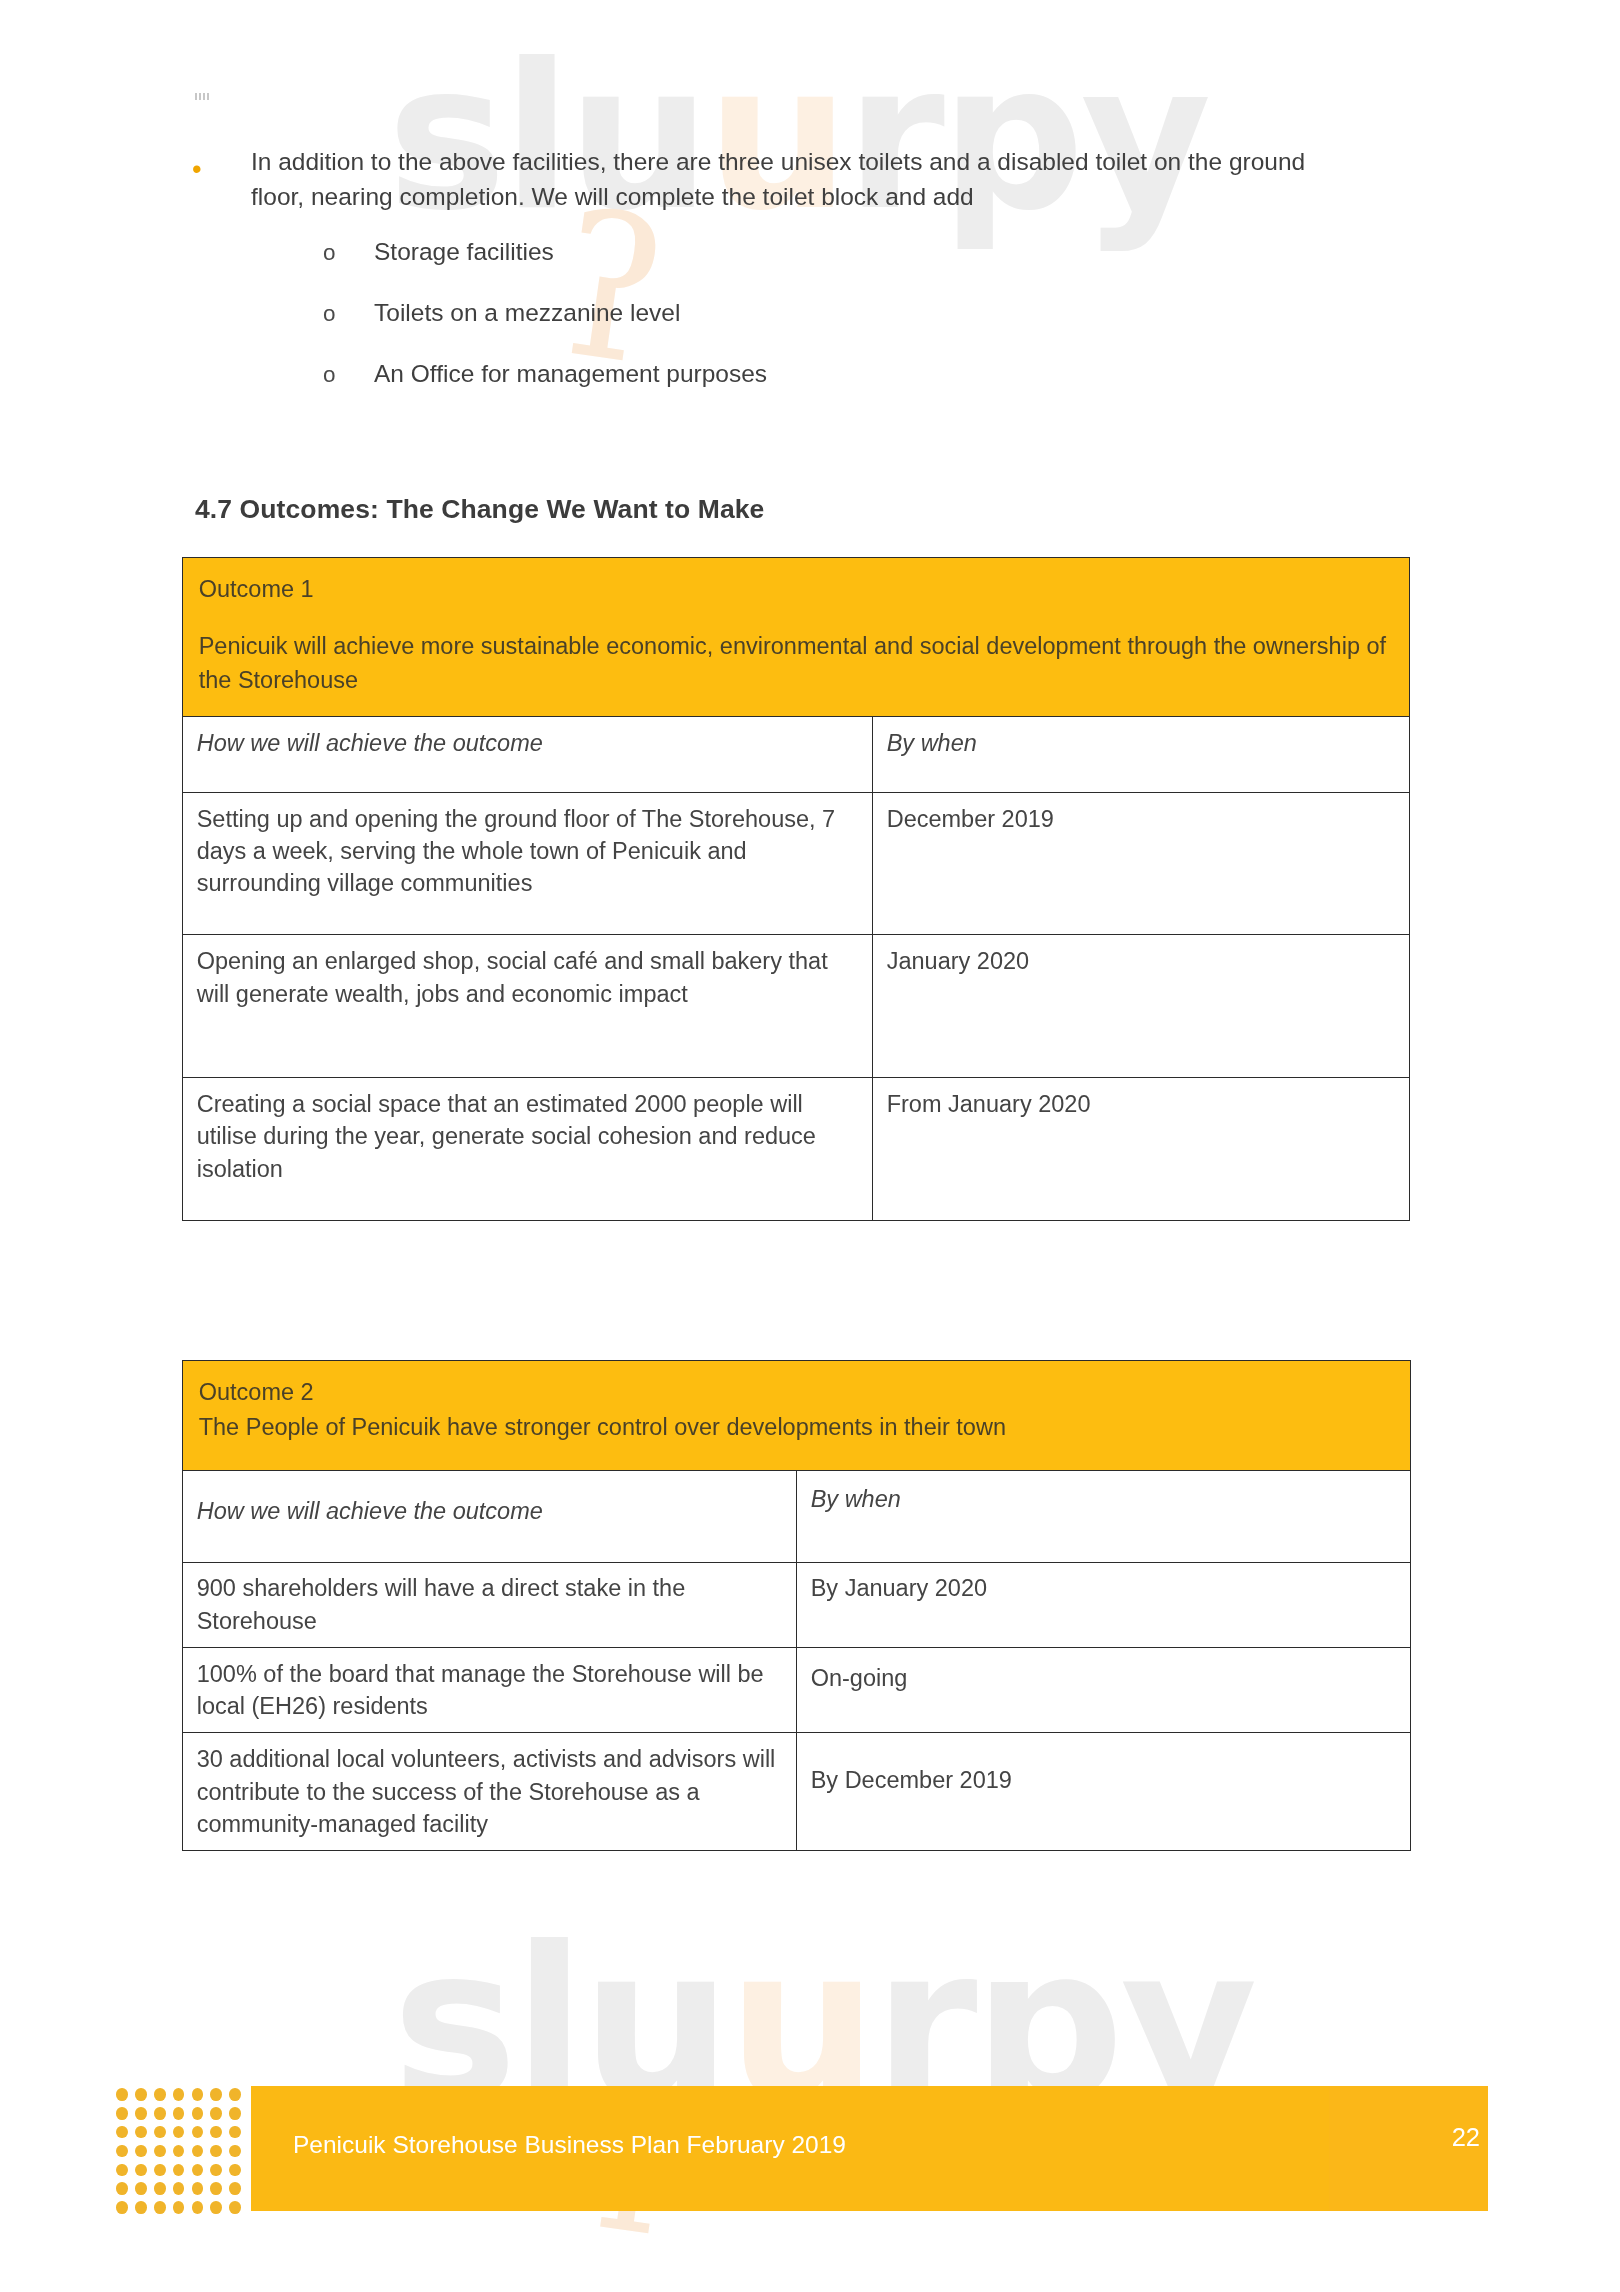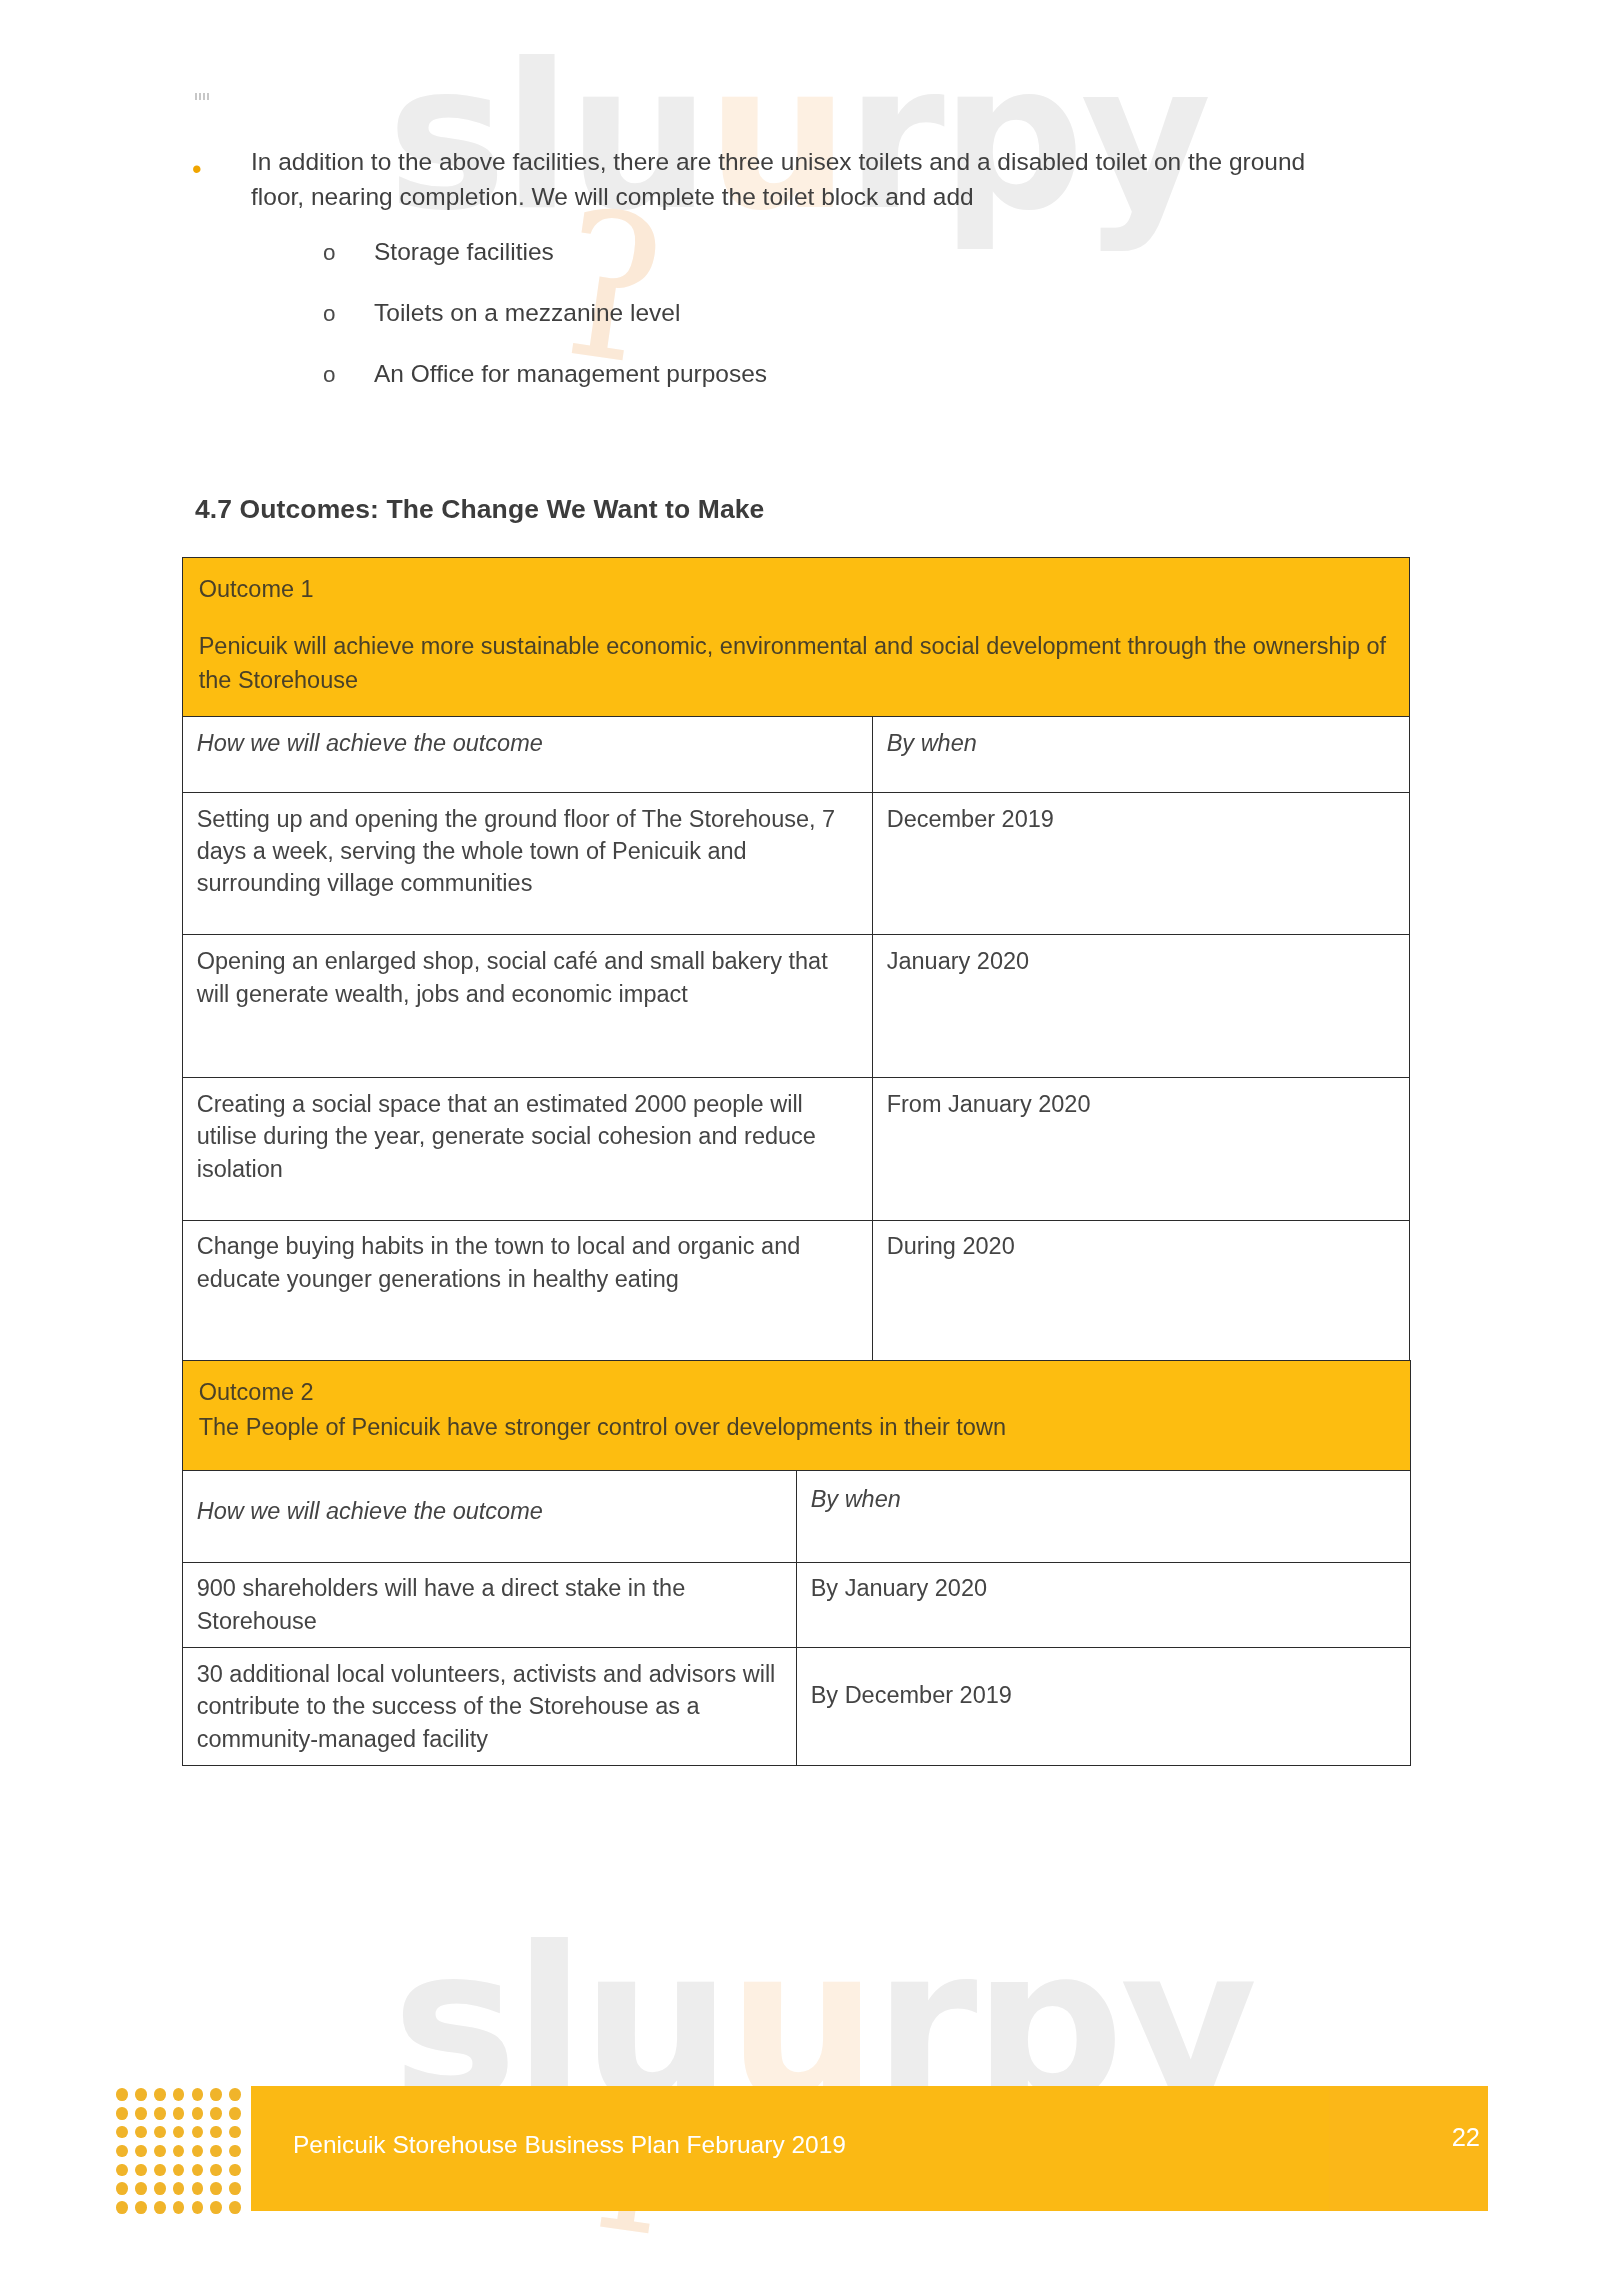--- a/index.html
+++ b/index.html
@@ -255,24 +255,20 @@
           <td>December 2019</td>
         </tr>
         <tr>
           <td style="height:122px">Opening an enlarged shop, social café and small bakery that will generate wealth, jobs and economic impact</td>
           <td>January 2020</td>
         </tr>
         <tr>
           <td style="height:122px">Creating a social space that an estimated 2000 people will utilise during the year, generate social cohesion and reduce isolation</td>
           <td>From January 2020</td>
         </tr>
-        <tr>
-          <td style="height:122px">Change buying habits in the town to local and organic and educate younger generations in healthy eating</td>
-          <td>During 2020</td>
-        </tr>
       </tbody>
     </table>
 
     <table class="otable" id="table2">
       <colgroup>
           <col style="width:614px">
           <col style="width:614px">
         </colgroup>
       <tbody>
         <tr>
@@ -283,20 +279,24 @@
         </tr>
         <tr>
           <td class="colhead" style="height:57px;padding-top:23.5px">How we will achieve the outcome</td>
           <td class="colhead" style="padding-top:11.8px">By when</td>
         </tr>
         <tr>
           <td style="height:61px">900 shareholders will have a direct stake in the Storehouse</td>
           <td>By January 2020</td>
         </tr>
         <tr>
+          <td style="height:61px">100% of the board that manage the Storehouse will be local (EH26) residents</td>
+          <td style="padding-top:13.7px">On-going</td>
+        </tr>
+        <tr>
           <td style="height:94px">30 additional local volunteers, activists and advisors will contribute to the success of the Storehouse as a community-managed facility</td>
           <td style="padding-top:31px">By December 2019</td>
         </tr>
       </tbody>
     </table>
 
     <div class="footer">
       <div class="footer-bar"></div>
       <div class="footer-bar-right"></div>
       <div class="dotgrid" id="dotgrid">

